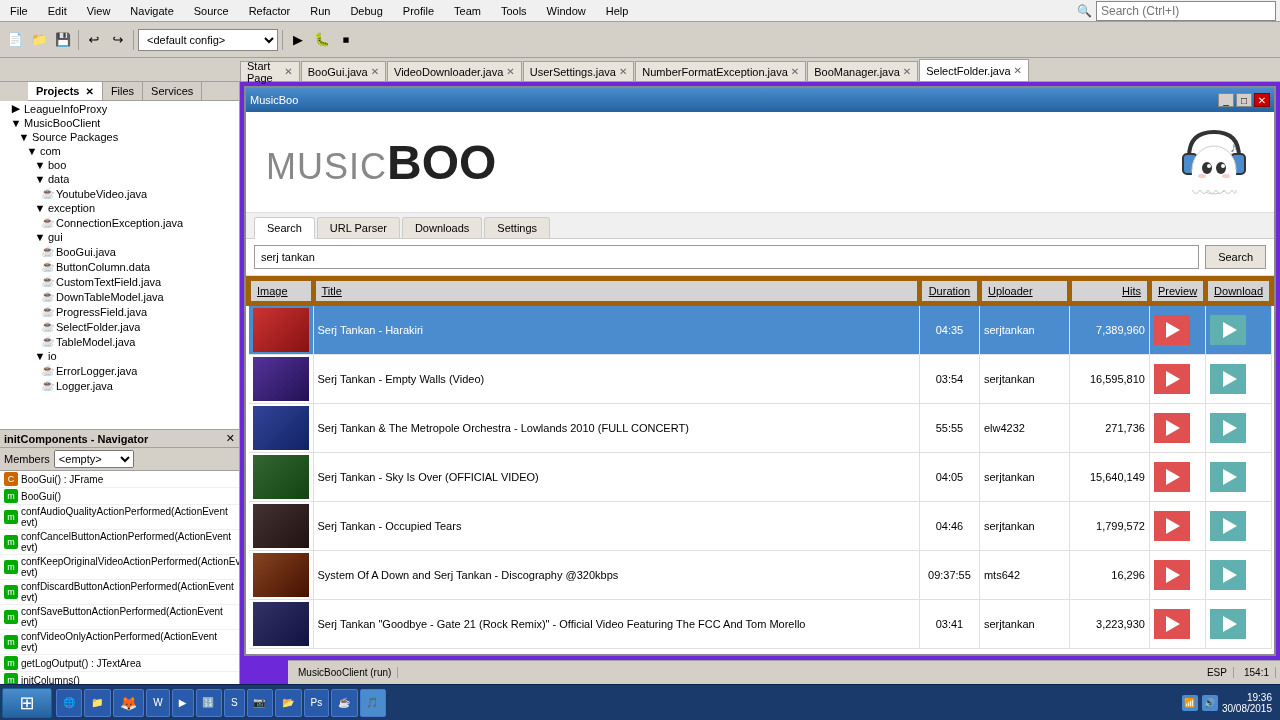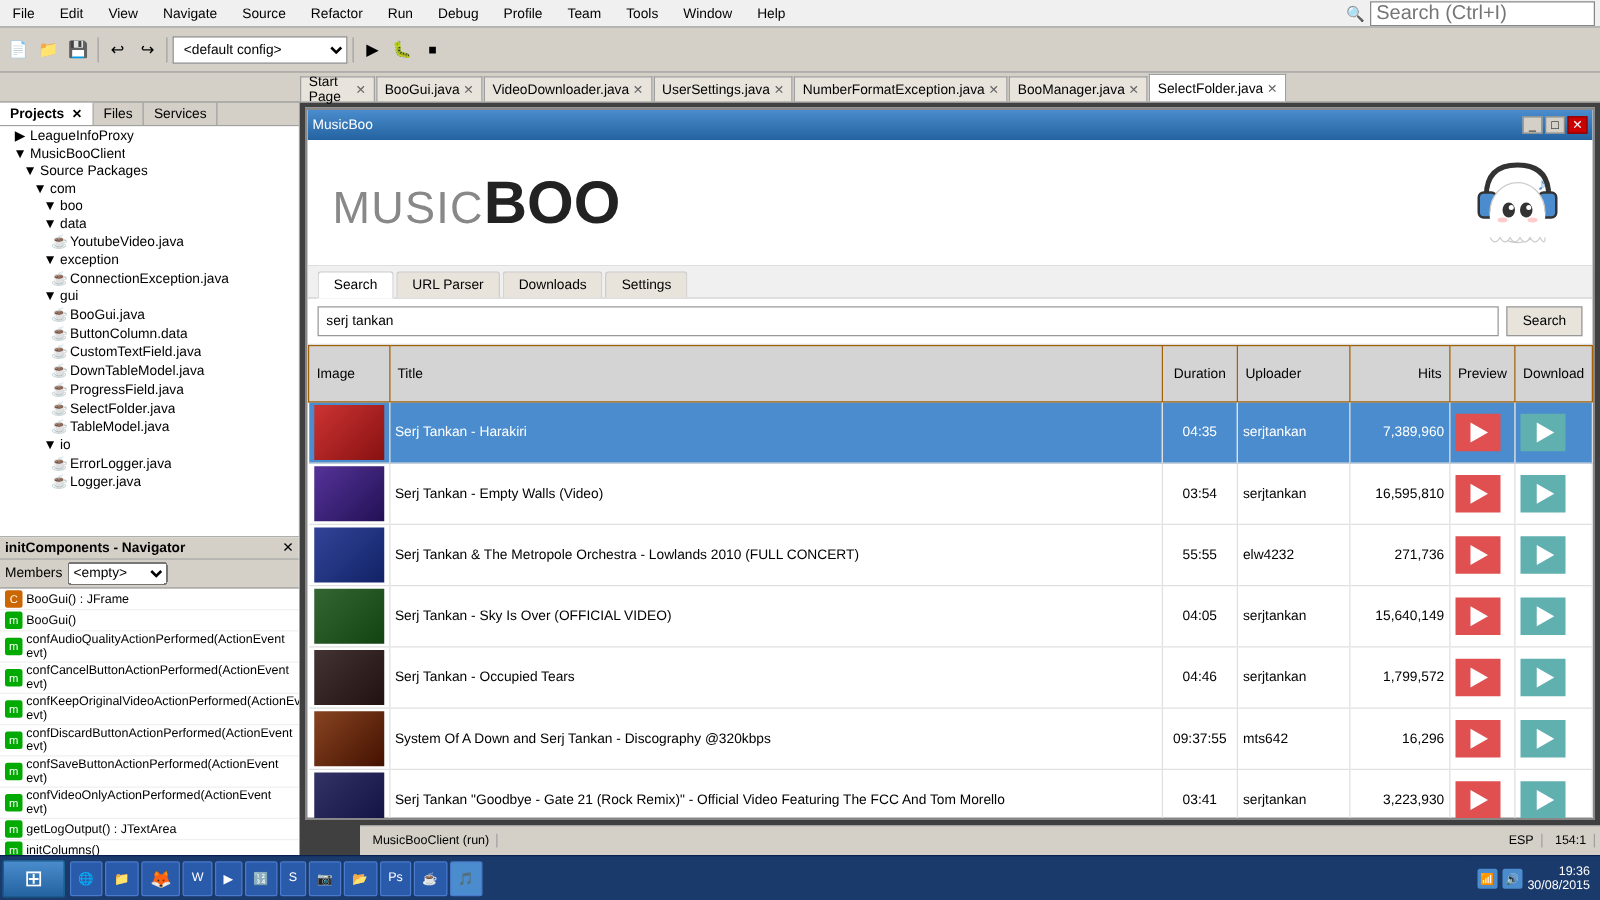--- a/index.html
+++ b/index.html
@@ -1,43 +1,43 @@
 <!DOCTYPE html>
 <html><head>
   <meta charset="utf-8">
   <style>
     * { margin: 0; padding: 0; box-sizing: border-box; }
     body { font-family: 'Segoe UI', Arial, sans-serif; font-size: 11px; background: #d4d0c8; overflow: hidden; width: 1280px; height: 720px; }
 
     
-    .ide-shell { width: 1280px; height: 720px; background: #404040; display: flex; flex-direction: column; }
+    .ide-shell { width: 1280px; height: 720px; background: #6d28d9; display: flex; flex-direction: column; }
 
     
     .menu-bar { background: #f0f0f0; height: 22px; display: flex; align-items: center; padding: 0 4px; gap: 8px; font-size: 11px; border-bottom: 1px solid #a0a0a0; }
     .menu-item { padding: 2px 6px; cursor: pointer; }
 
     
     .toolbar { background: #d4d0c8; height: 36px; display: flex; align-items: center; padding: 2px 4px; gap: 2px; border-bottom: 1px solid #a0a0a0; }
     .toolbar-btn { width: 22px; height: 22px; background: #d4d0c8; border: 1px solid transparent; cursor: pointer; display: flex; align-items: center; justify-content: center; font-size: 13px; }
     .toolbar-separator { width: 1px; height: 20px; background: #a0a0a0; margin: 0 2px; }
     .config-dropdown { height: 22px; font-size: 11px; background: white; border: 1px solid #888; padding: 0 4px; width: 140px; }
-    .search-field-top { height: 20px; width: 180px; border: 1px solid #888; padding: 0 4px; font-size: 16px; }
+    .search-field-top { height: 20px; width: 180px; border: 1px solid #888; padding: 0 4px; font-size: 12px; }
 
     
     .tab-strip-top { background: #d4d0c8; display: flex; align-items: flex-end; height: 24px; border-bottom: 1px solid #a0a0a0; padding: 0 250px 0 0; }
     .editor-tab { display: flex; align-items: center; height: 20px; padding: 0 6px; background: #e8e4dc; border: 1px solid #a0a0a0; border-bottom: none; font-size: 11px; cursor: pointer; gap: 3px; margin-right: 1px; }
     .editor-tab.active { background: white; height: 22px; }
     .editor-tab .tab-close { font-size: 10px; color: #666; cursor: pointer; }
 
     
     .main-area { display: flex; flex: 1; overflow: hidden; }
 
     
     .left-panel { width: 240px; background: #d4d0c8; display: flex; flex-direction: column; border-right: 1px solid #a0a0a0; }
-    .panel-tabs { display: flex; background: #d4d0c8; border-bottom: 1px solid #a0a0a0; }
+    .panel-tabs { display: flex; background: #d4d0c8; border-bottom: 1px solid #a0a0a0; margin-left: 28px; }
     .panel-tab { padding: 3px 8px; font-size: 11px; cursor: pointer; border-right: 1px solid #a0a0a0; }
     .panel-tab.active { background: white; font-weight: bold; }
     .panel-tab .close-x { font-size: 10px; margin-left: 3px; }
 
     .tree-area { flex: 1; overflow-y: auto; background: white; font-size: 11px; }
     .tree-item { display: flex; align-items: center; padding: 1px 0; cursor: pointer; white-space: nowrap; }
     .tree-icon { width: 16px; text-align: center; flex-shrink: 0; }
     .tree-label { overflow: hidden; text-overflow: ellipsis; }
     .indent1 { padding-left: 8px; }
     .indent2 { padding-left: 16px; }
@@ -84,21 +84,21 @@
 
     
     .search-bar { display: flex; padding: 6px 8px; gap: 6px; background: white; border-bottom: 1px solid #ddd; }
     .search-input { flex: 1; height: 24px; border: 1px solid #999; padding: 0 6px; font-size: 11px; }
     .search-btn { height: 24px; padding: 0 12px; background: #e8e4dc; border: 1px solid #999; font-size: 11px; cursor: pointer; }
 
     
     .results-table { flex: 1; overflow-y: auto; }
     table { width: 100%; border-collapse: collapse; font-size: 11px; }
     thead tr { background: #d4d4d4; }
-    thead th { padding: 16px 6px; text-align: left; border: 1px solid #a16207; font-weight: normal; font-size: 11px; }
+    thead th { padding: 4px 6px; text-align: left; border: 5px solid #a16207; font-weight: normal; font-size: 11px; text-decoration: underline; }
     tbody tr { border-bottom: 1px solid #e0e0e0; }
     tbody tr.selected { background: #4a8ccd; color: white; }
     tbody tr.selected td { color: white; }
     tbody td { padding: 2px 4px; border-right: 1px solid #e0e0e0; vertical-align: middle; }
     .thumbnail { width: 56px; height: 44px; background: #333; display: flex; align-items: center; justify-content: center; }
     .col-image { width: 60px; }
     .col-title { }
     .col-duration { width: 60px; text-align: center; }
     .col-uploader { width: 90px; }
     .col-hits { width: 80px; text-align: right; }

